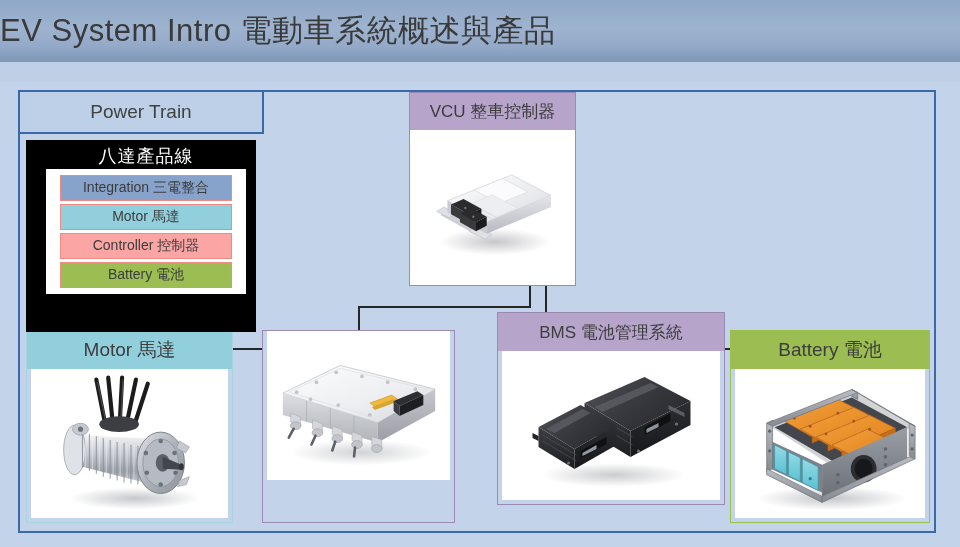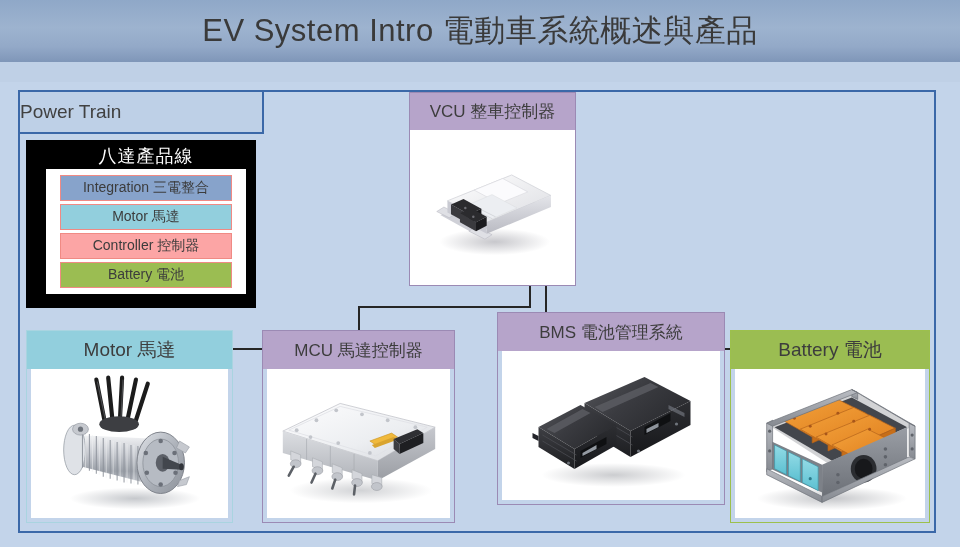--- a/index.html
+++ b/index.html
@@ -7,21 +7,21 @@
     width: 960px; height: 547px;
     overflow: hidden;
     font-family: "Liberation Sans", "DejaVu Sans", sans-serif;
   }
   body { background: #c3d4ea; position: relative; }
 
   
   .header {
     position: absolute; left: 0; top: 0; width: 960px; height: 62px;
     background: linear-gradient(to bottom, #8fa8c8 0%, #9db3cf 45%, #93a9c8 75%, #7f96b8 100%);
-    display: flex; align-items: center; justify-content: center;
+    display: flex; align-items: center; 
   }
   .header-title {
     font-size: 31px; color: #3a3a3a; letter-spacing: 0.5px;
     white-space: nowrap;
   }
   .header-underline {
     position: absolute; left: 0; top: 62px; width: 960px; height: 20px;
     background: #bfd0e6;
   }
 
@@ -30,28 +30,28 @@
     position: absolute; left: 18px; top: 90px; width: 918px; height: 443px;
     border: 2px solid #3b68a8;
     background: transparent;
   }
 
   
   .powertrain {
     position: absolute; left: 18px; top: 90px; width: 246px; height: 44px;
     border: 2px solid #3b68a8;
     background: #bed0e7;
-    display: flex; align-items: center; justify-content: flex-start;
+    display: flex; align-items: center; justify-content: center;
     z-index: 4;
   }
   .powertrain-label { font-size: 19px; color: #414141; }
 
   
   .legend {
-    position: absolute; left: 26px; top: 140px; width: 230px; height: 168px;
+    position: absolute; left: 26px; top: 140px; width: 230px; height: 192px;
     background: #000; border: 1px solid #000;
     z-index: 5; padding: 2px 9px 7px 19px;
   }
   .legend-title {
     height: 26px; display: flex; align-items: center; justify-content: center;
     color: #ffffff; font-size: 18px; letter-spacing: 1px;
   }
   .legend-rows { background: #ffffff; padding: 3px 1px 3px 1px; }
   .legend-row {
     height: 26px; margin: 3px 13px;
@@ -278,23 +278,20 @@
       <path d="M133 88 L152 96 L152 101 L133 100 Z" fill="#42464d"></path>
       <ellipse cx="152" cy="98" rx="2.4" ry="3.6" fill="#32353b"></ellipse>
 
       <path d="M150 72 L160 78 L156 84 L147 79 Z" fill="#c6c9cf" stroke="#959aa2" stroke-width="0.6"></path>
       <path d="M150 112 L160 108 L157 116 L148 118 Z" fill="#c6c9cf" stroke="#959aa2" stroke-width="0.6"></path>
     </svg>
   </div>
 </div>
 
 <div class="card card-mcu">
-  <div class="card-head">
-    <span>MCU 馬達控制器</span>
-  </div>
   <div class="card-body">
     <svg class="art" viewBox="0 0 185 149" preserveAspectRatio="xMidYMid meet">
       <defs>
         <linearGradient id="mcuLid" x1="0" y1="0" x2="1" y2="1">
           <stop offset="0" stop-color="#fdfdfe"></stop>
             <stop offset="0.6" stop-color="#eceef1"></stop>
           <stop offset="1" stop-color="#d5d7dc"></stop>
         </linearGradient>
         <linearGradient id="mcuFront" x1="0" y1="0" x2="0" y2="1">
           <stop offset="0" stop-color="#dcdee2"></stop>

